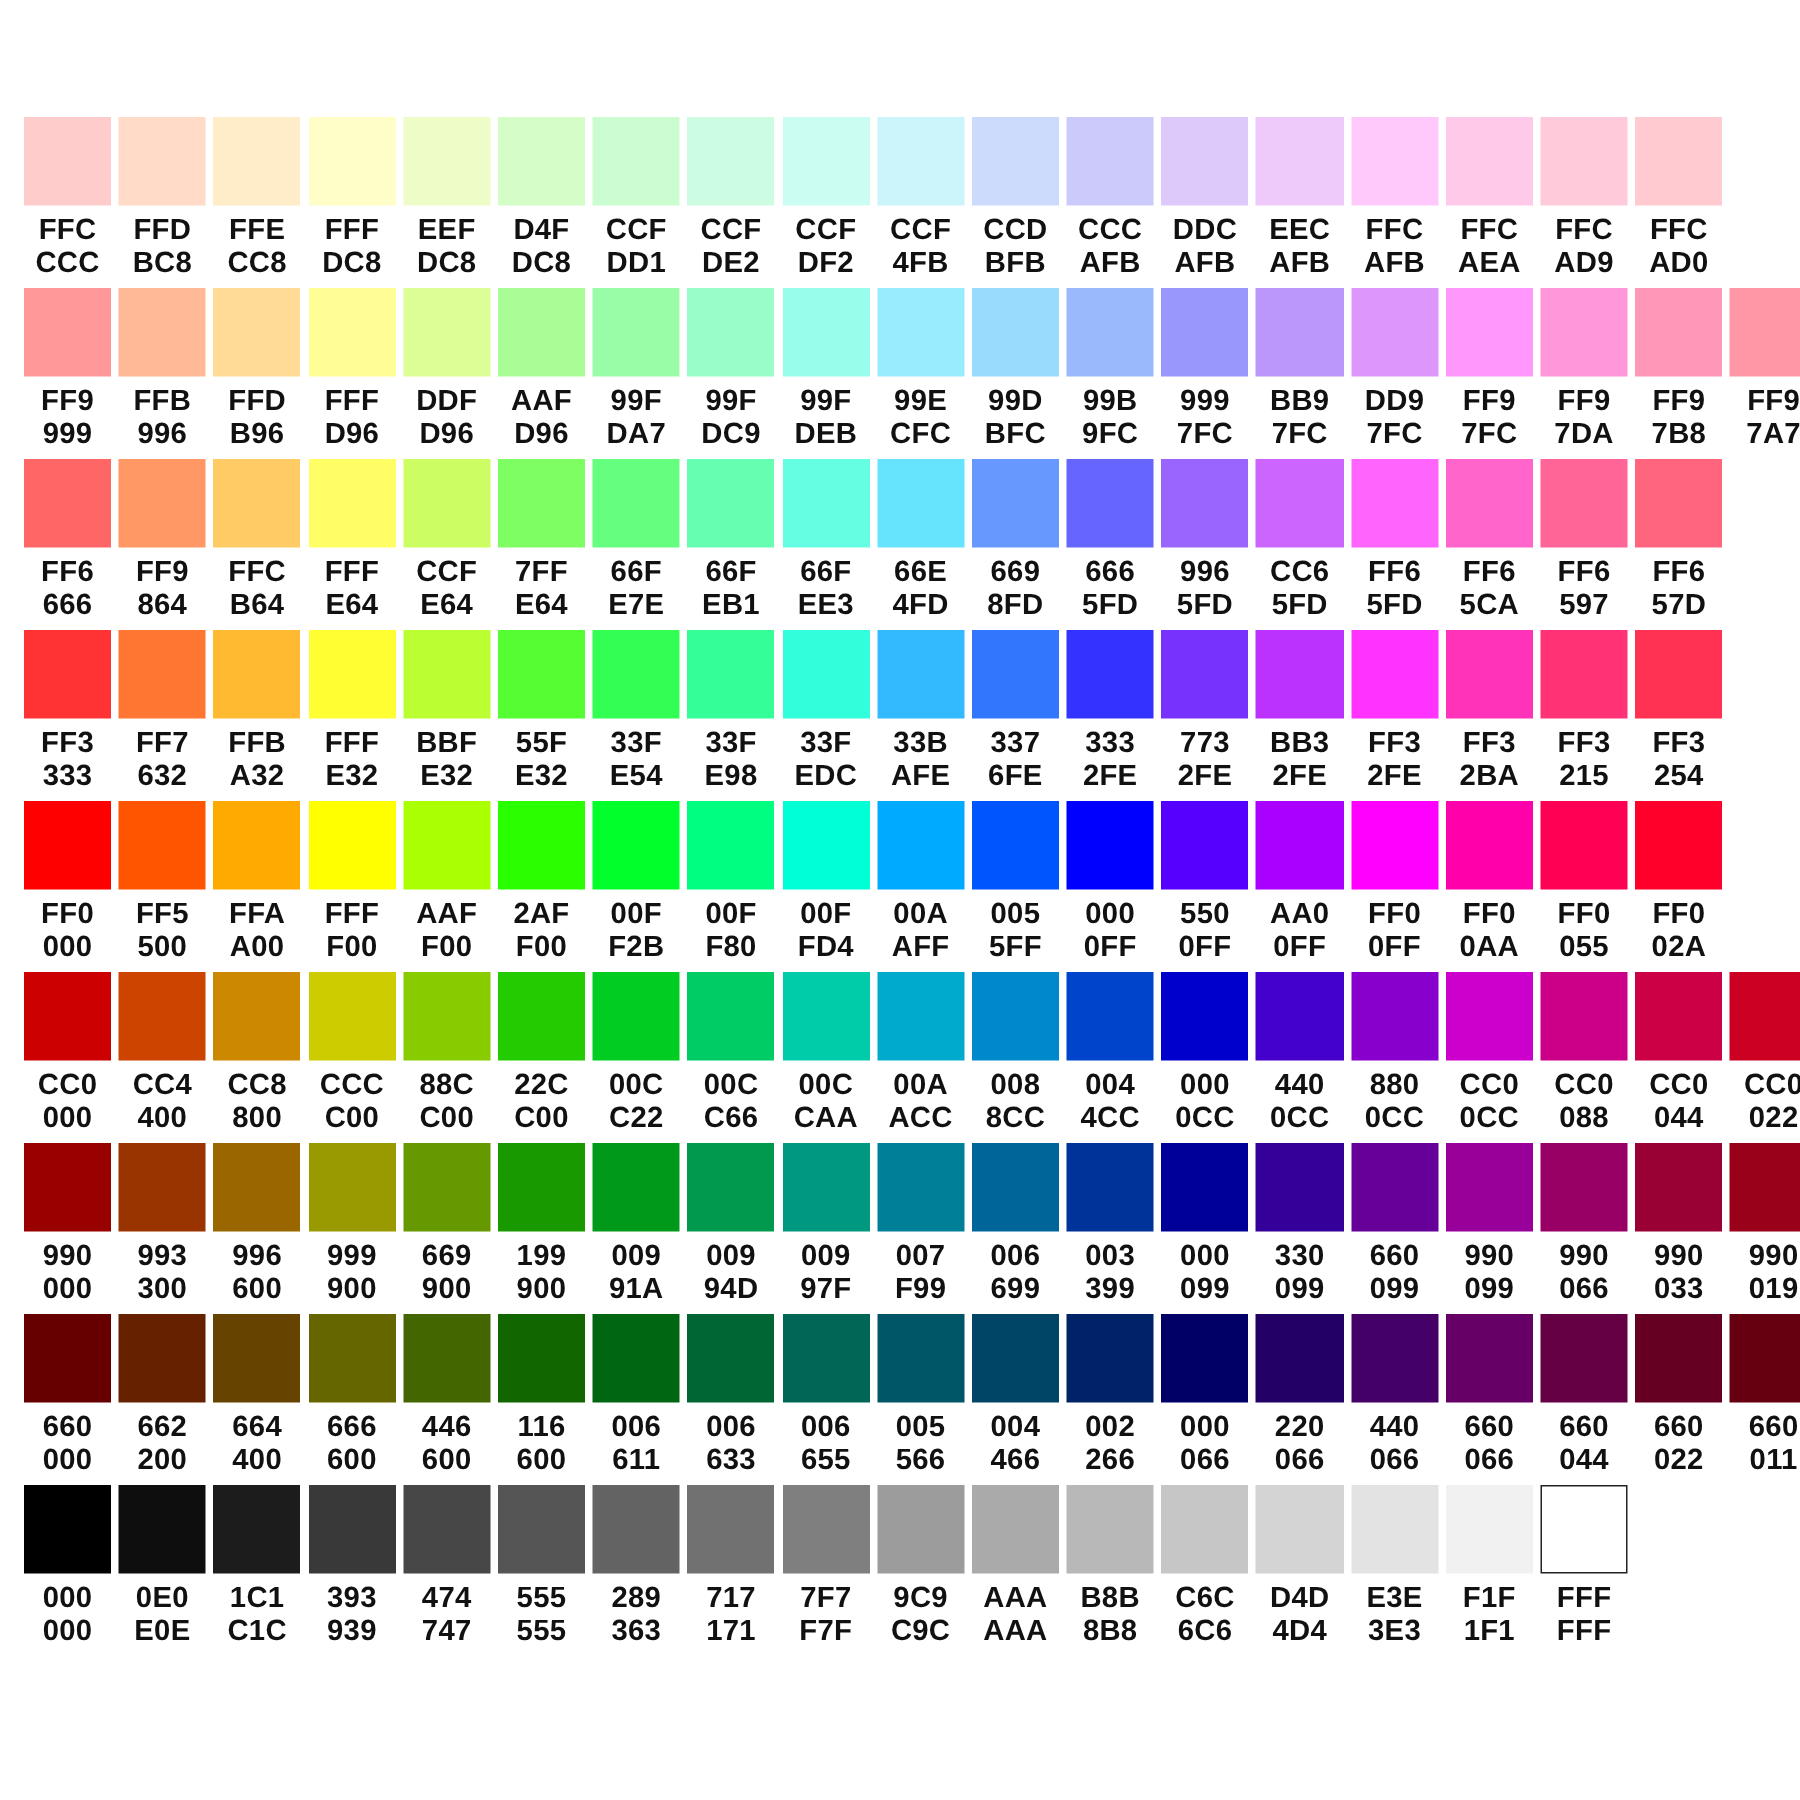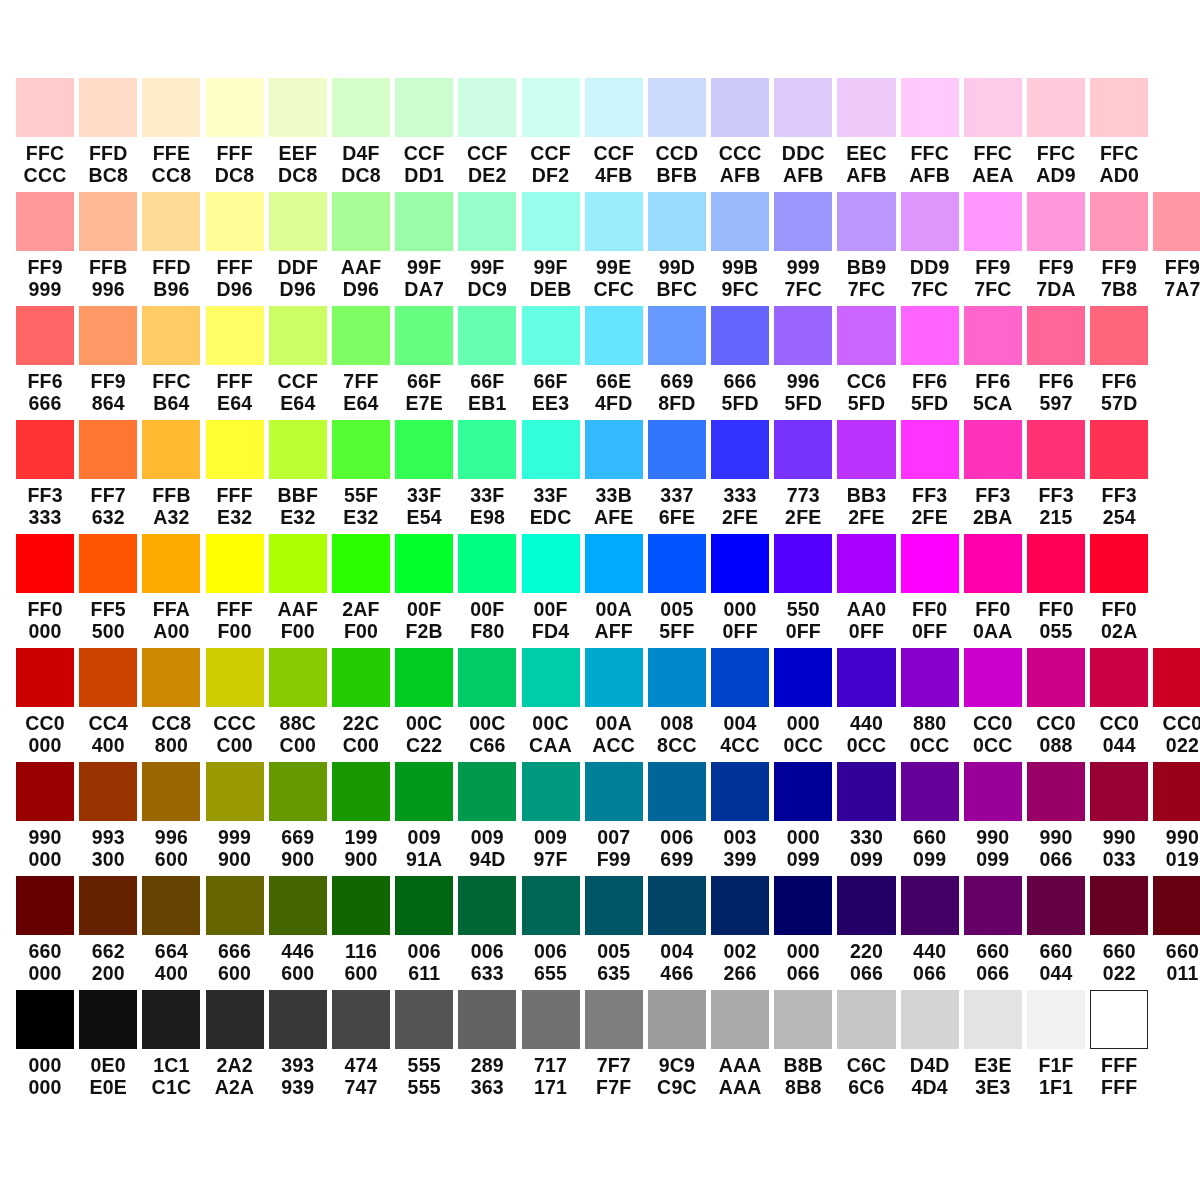--- a/index.html
+++ b/index.html
@@ -630,21 +630,21 @@
         <div class="swatch-cell">
           <div class="swatch-chip" style="background-color: rgb(0, 102, 51);"></div>
           <div class="swatch-label"><span class="hex-line">006</span><span class="hex-line">633</span></div>
         </div>
         <div class="swatch-cell">
           <div class="swatch-chip" style="background-color: rgb(0, 102, 85);"></div>
           <div class="swatch-label"><span class="hex-line">006</span><span class="hex-line">655</span></div>
         </div>
         <div class="swatch-cell">
           <div class="swatch-chip" style="background-color: rgb(0, 85, 102);"></div>
-          <div class="swatch-label"><span class="hex-line">005</span><span class="hex-line">635</span></div>
+          <div class="swatch-label"><span class="hex-line">005</span><span class="hex-line">566</span></div>
         </div>
         <div class="swatch-cell">
           <div class="swatch-chip" style="background-color: rgb(0, 68, 102);"></div>
           <div class="swatch-label"><span class="hex-line">004</span><span class="hex-line">466</span></div>
         </div>
         <div class="swatch-cell">
           <div class="swatch-chip" style="background-color: rgb(0, 34, 102);"></div>
           <div class="swatch-label"><span class="hex-line">002</span><span class="hex-line">266</span></div>
         </div>
         <div class="swatch-cell">
@@ -681,24 +681,20 @@
           <div class="swatch-chip" style="background-color: rgb(0, 0, 0);"></div>
           <div class="swatch-label"><span class="hex-line">000</span><span class="hex-line">000</span></div>
         </div>
         <div class="swatch-cell">
           <div class="swatch-chip" style="background-color: rgb(14, 14, 14);"></div>
           <div class="swatch-label"><span class="hex-line">0E0</span><span class="hex-line">E0E</span></div>
         </div>
         <div class="swatch-cell">
           <div class="swatch-chip" style="background-color: rgb(28, 28, 28);"></div>
           <div class="swatch-label"><span class="hex-line">1C1</span><span class="hex-line">C1C</span></div>
-        </div>
-        <div class="swatch-cell">
-          <div class="swatch-chip" style="background-color: rgb(42, 42, 42);"></div>
-          <div class="swatch-label"><span class="hex-line">2A2</span><span class="hex-line">A2A</span></div>
         </div>
         <div class="swatch-cell">
           <div class="swatch-chip" style="background-color: rgb(57, 57, 57);"></div>
           <div class="swatch-label"><span class="hex-line">393</span><span class="hex-line">939</span></div>
         </div>
         <div class="swatch-cell">
           <div class="swatch-chip" style="background-color: rgb(71, 71, 71);"></div>
           <div class="swatch-label"><span class="hex-line">474</span><span class="hex-line">747</span></div>
         </div>
         <div class="swatch-cell">

